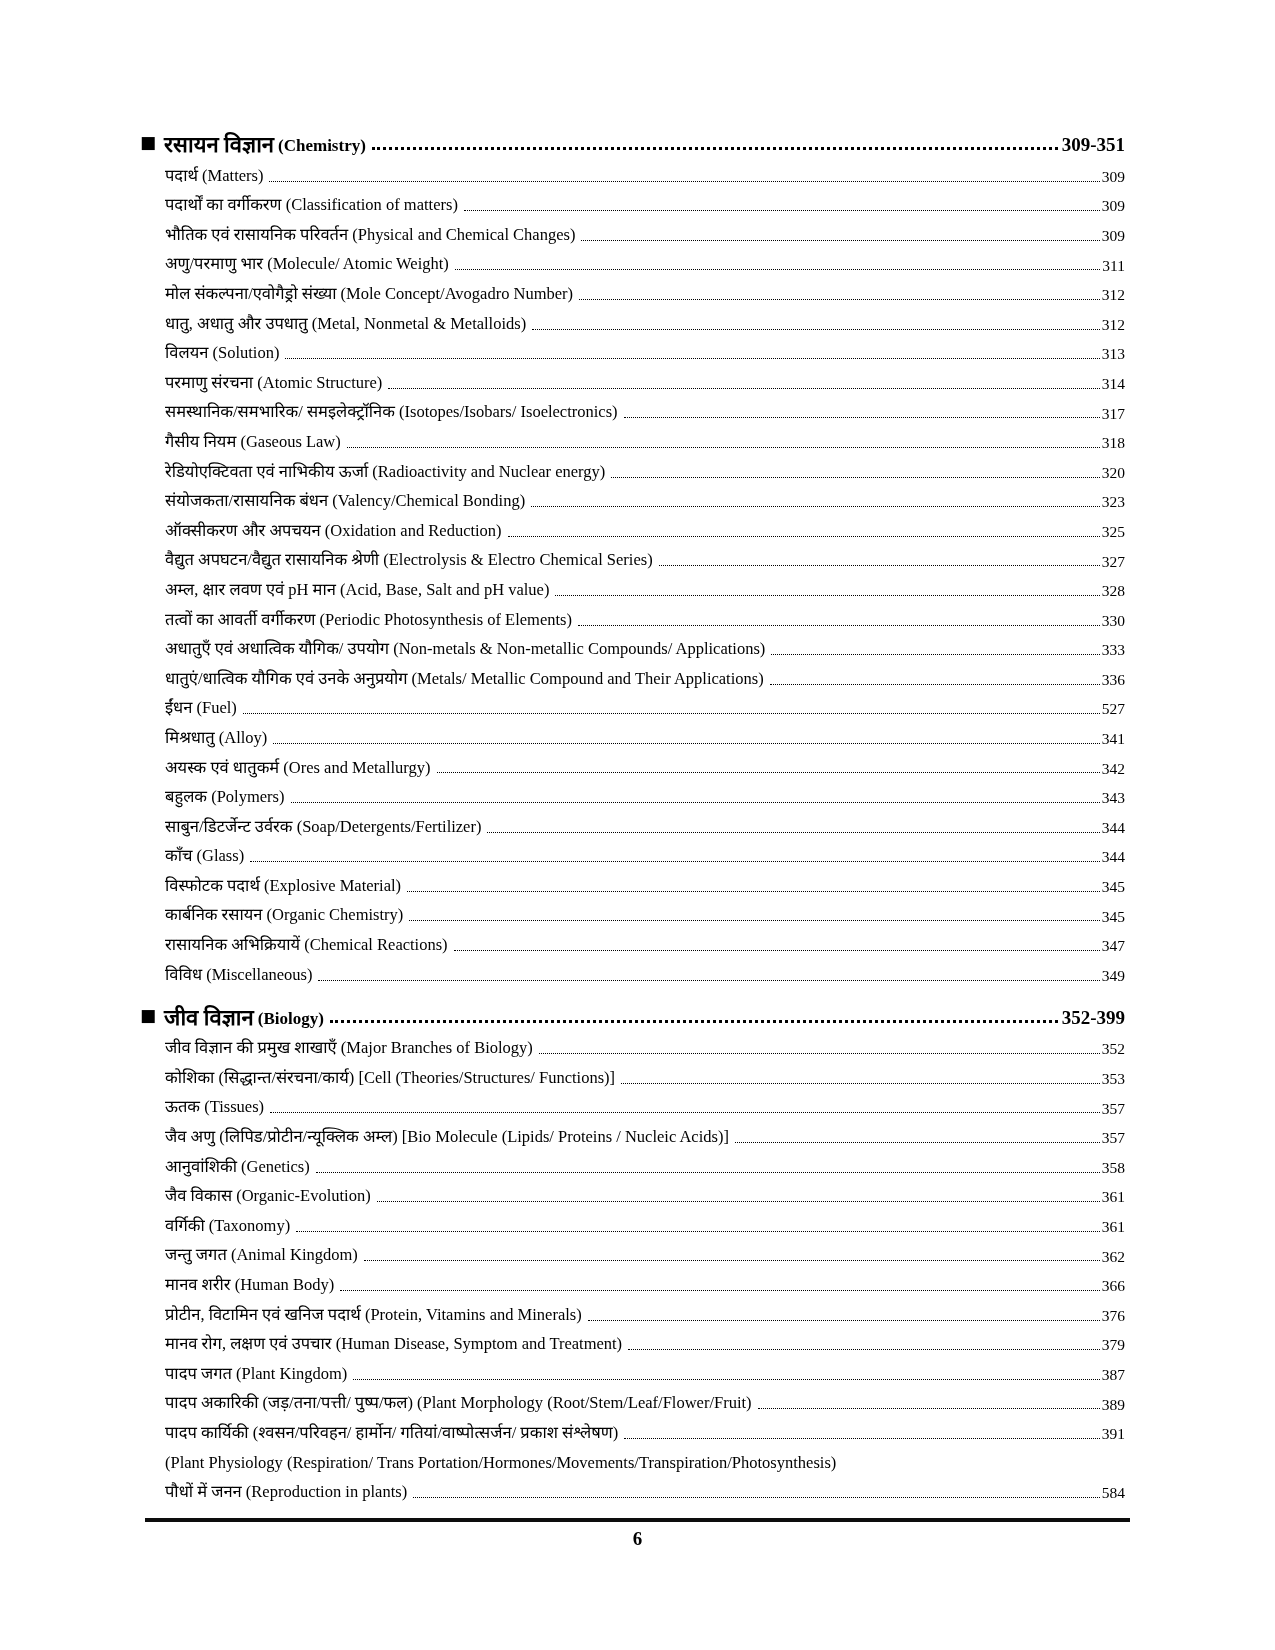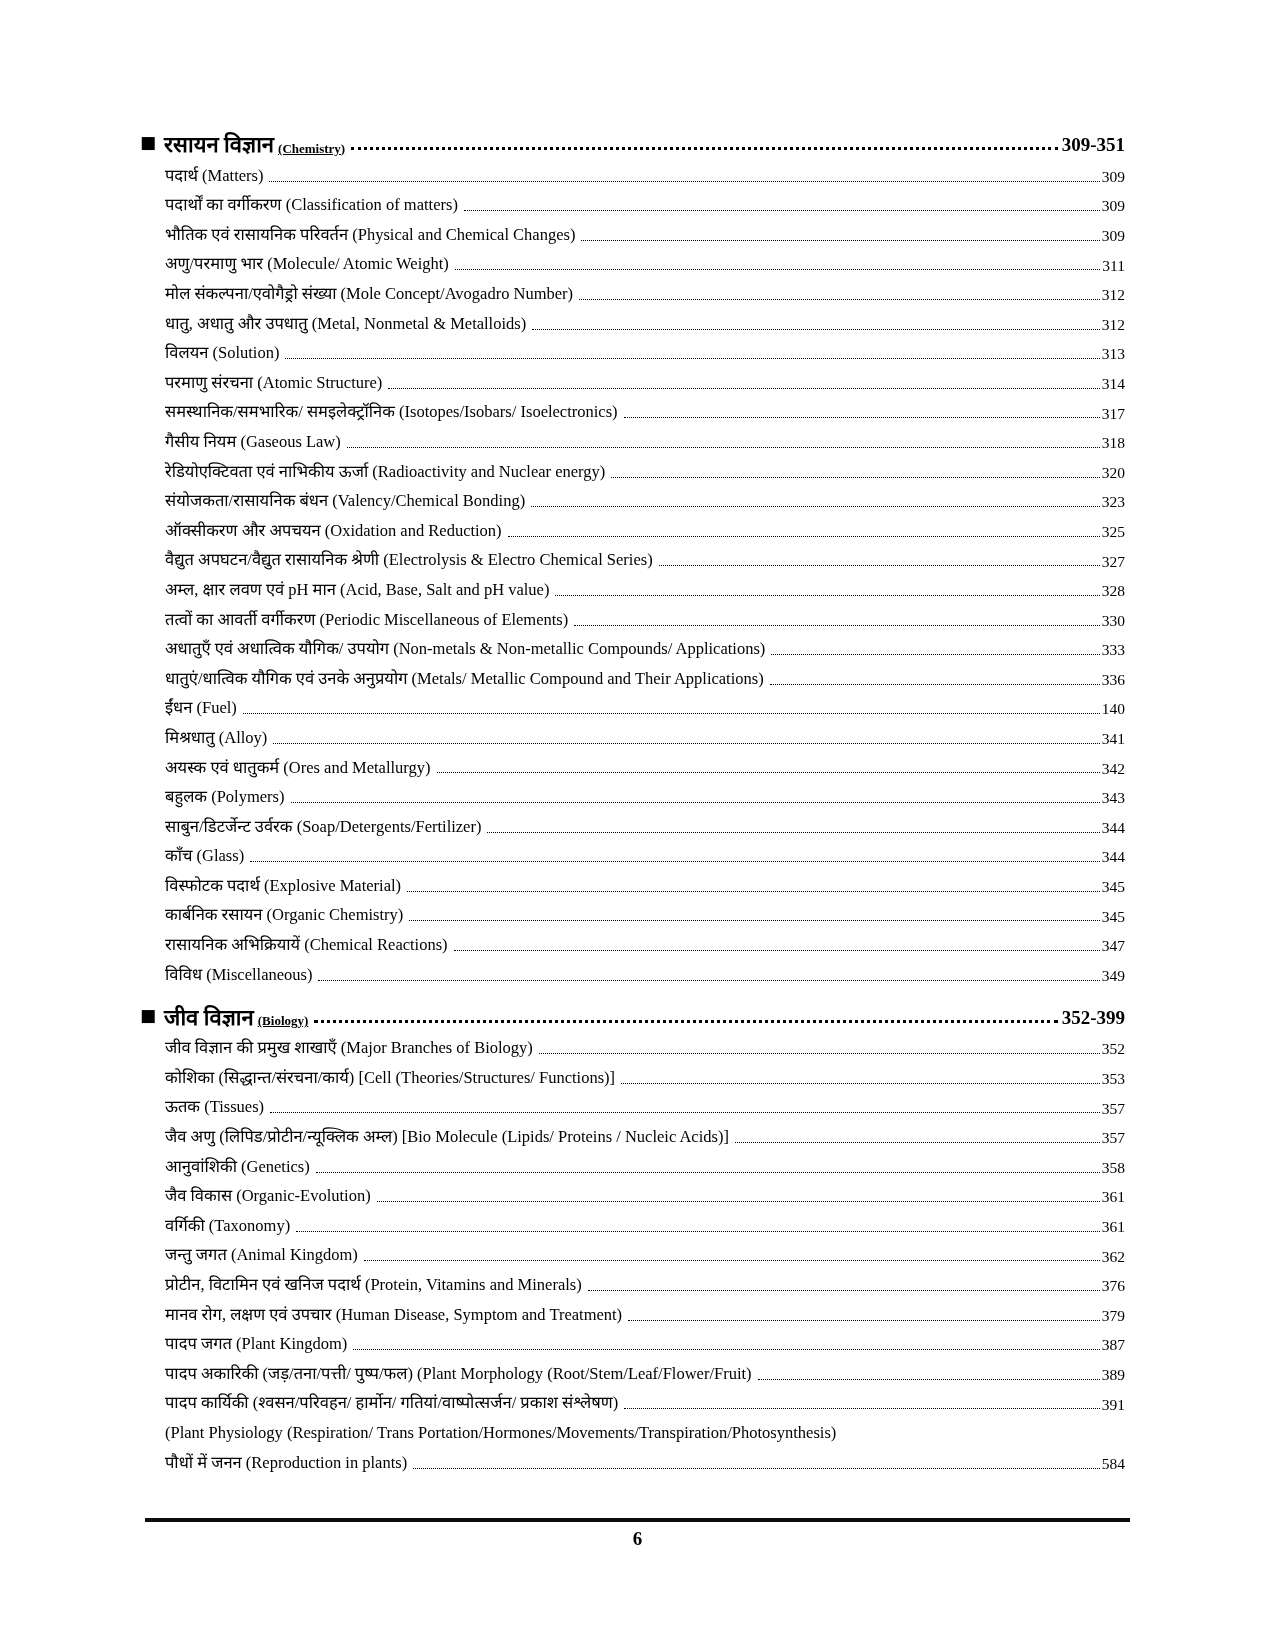--- a/index.html
+++ b/index.html
@@ -39,25 +39,24 @@
     margin: 0 8px 5px 0;
     font-family: "DejaVu Sans", sans-serif;
   }
   .section-header .title-hi {
     font-size: 22px;
     line-height: 1.05;
     white-space: nowrap;
     text-align: center;
   }
   .section-header .title-en {
-    font-size: 13px;
+    font-size: 17px;
     line-height: 1.1;
     white-space: nowrap;
     margin-left: 4px;
-    text-decoration: underline;
   }
   .section-header .dots-bold {
     flex: 1 1 auto;
     min-width: 12px;
     border-bottom: 3px dotted #000;
     margin: 0 4px 6px 6px;
   }
   .section-header .range {
     font-size: 19px;
     line-height: 1.1;
@@ -208,41 +207,41 @@
     <span class="page-num">327</span>
   </div>
 
   <div class="toc-row">
     <span class="label">अम्ल, क्षार लवण एवं pH मान (Acid, Base, Salt and pH value)</span>
     <span class="dots"></span>
     <span class="page-num">328</span>
   </div>
 
   <div class="toc-row">
-    <span class="label">तत्वों का आवर्ती वर्गीकरण (Periodic Miscellaneous of Elements)</span>
+    <span class="label">तत्वों का आवर्ती वर्गीकरण (Periodic Photosynthesis of Elements)</span>
     <span class="dots"></span>
     <span class="page-num">330</span>
   </div>
 
   <div class="toc-row">
     <span class="label">अधातुएँ एवं अधात्विक यौगिक/ उपयोग (Non-metals &amp; Non-metallic Compounds/ Applications)</span>
     <span class="dots"></span>
     <span class="page-num">333</span>
   </div>
 
   <div class="toc-row">
     <span class="label">धातुएं/धात्विक यौगिक एवं उनके अनुप्रयोग (Metals/ Metallic Compound and Their Applications)</span>
     <span class="dots"></span>
     <span class="page-num">336</span>
   </div>
 
   <div class="toc-row">
     <span class="label">ईंधन (Fuel)</span>
     <span class="dots"></span>
-    <span class="page-num">140</span>
+    <span class="page-num">527</span>
   </div>
 
   <div class="toc-row">
     <span class="label">मिश्रधातु (Alloy)</span>
     <span class="dots"></span>
     <span class="page-num">341</span>
   </div>
 
   <div class="toc-row">
     <span class="label">अयस्क एवं धातुकर्म (Ores and Metallurgy)</span>
@@ -344,20 +343,25 @@
     <span class="dots"></span>
     <span class="page-num">361</span>
   </div>
 
   <div class="toc-row">
     <span class="label">जन्तु जगत (Animal Kingdom)</span>
     <span class="dots"></span>
     <span class="page-num">362</span>
   </div>
 
+  <div class="toc-row">
+    <span class="label">मानव शरीर (Human Body)</span>
+    <span class="dots"></span>
+    <span class="page-num">366</span>
+  </div>
 
   <div class="toc-row">
     <span class="label">प्रोटीन, विटामिन एवं खनिज पदार्थ (Protein, Vitamins and Minerals)</span>
     <span class="dots"></span>
     <span class="page-num">376</span>
   </div>
 
   <div class="toc-row">
     <span class="label">मानव रोग, लक्षण एवं उपचार (Human Disease, Symptom and Treatment)</span>
     <span class="dots"></span>

